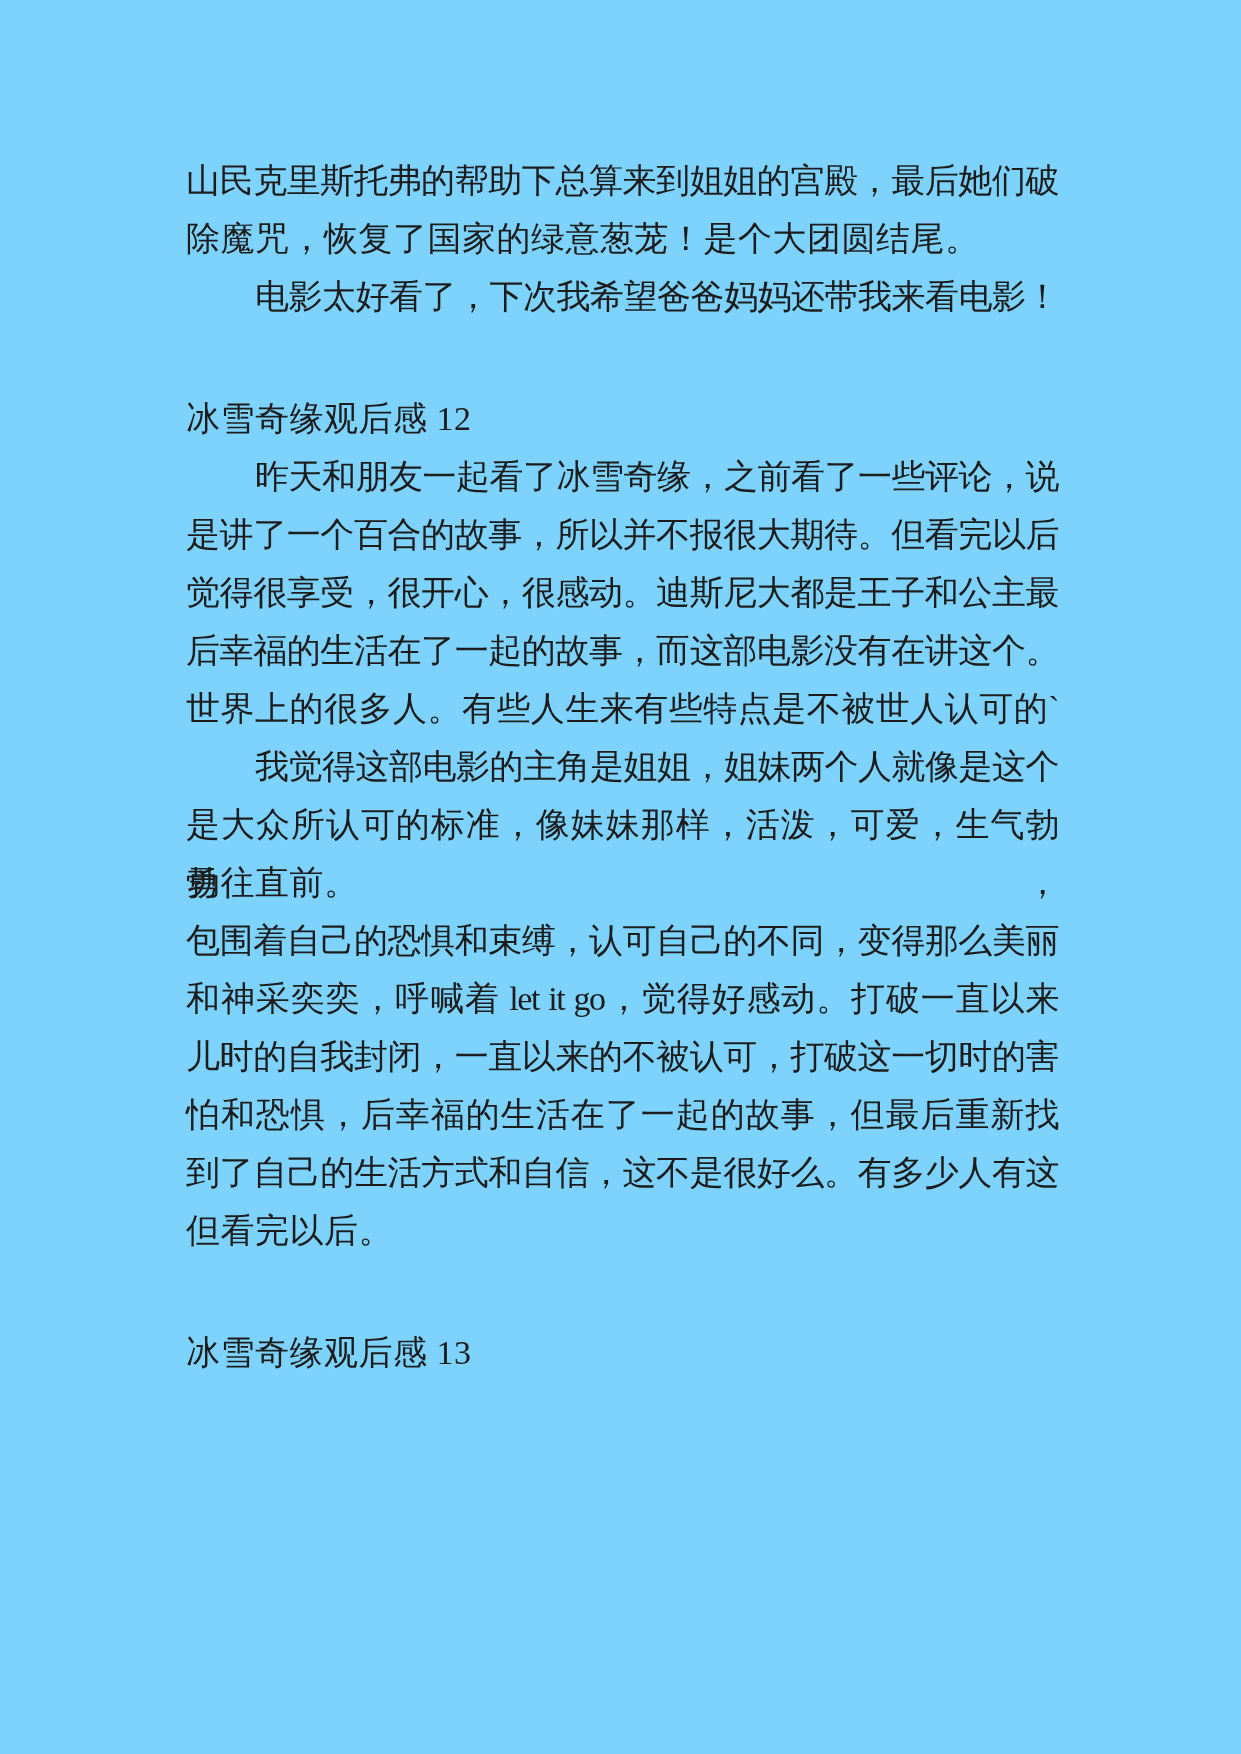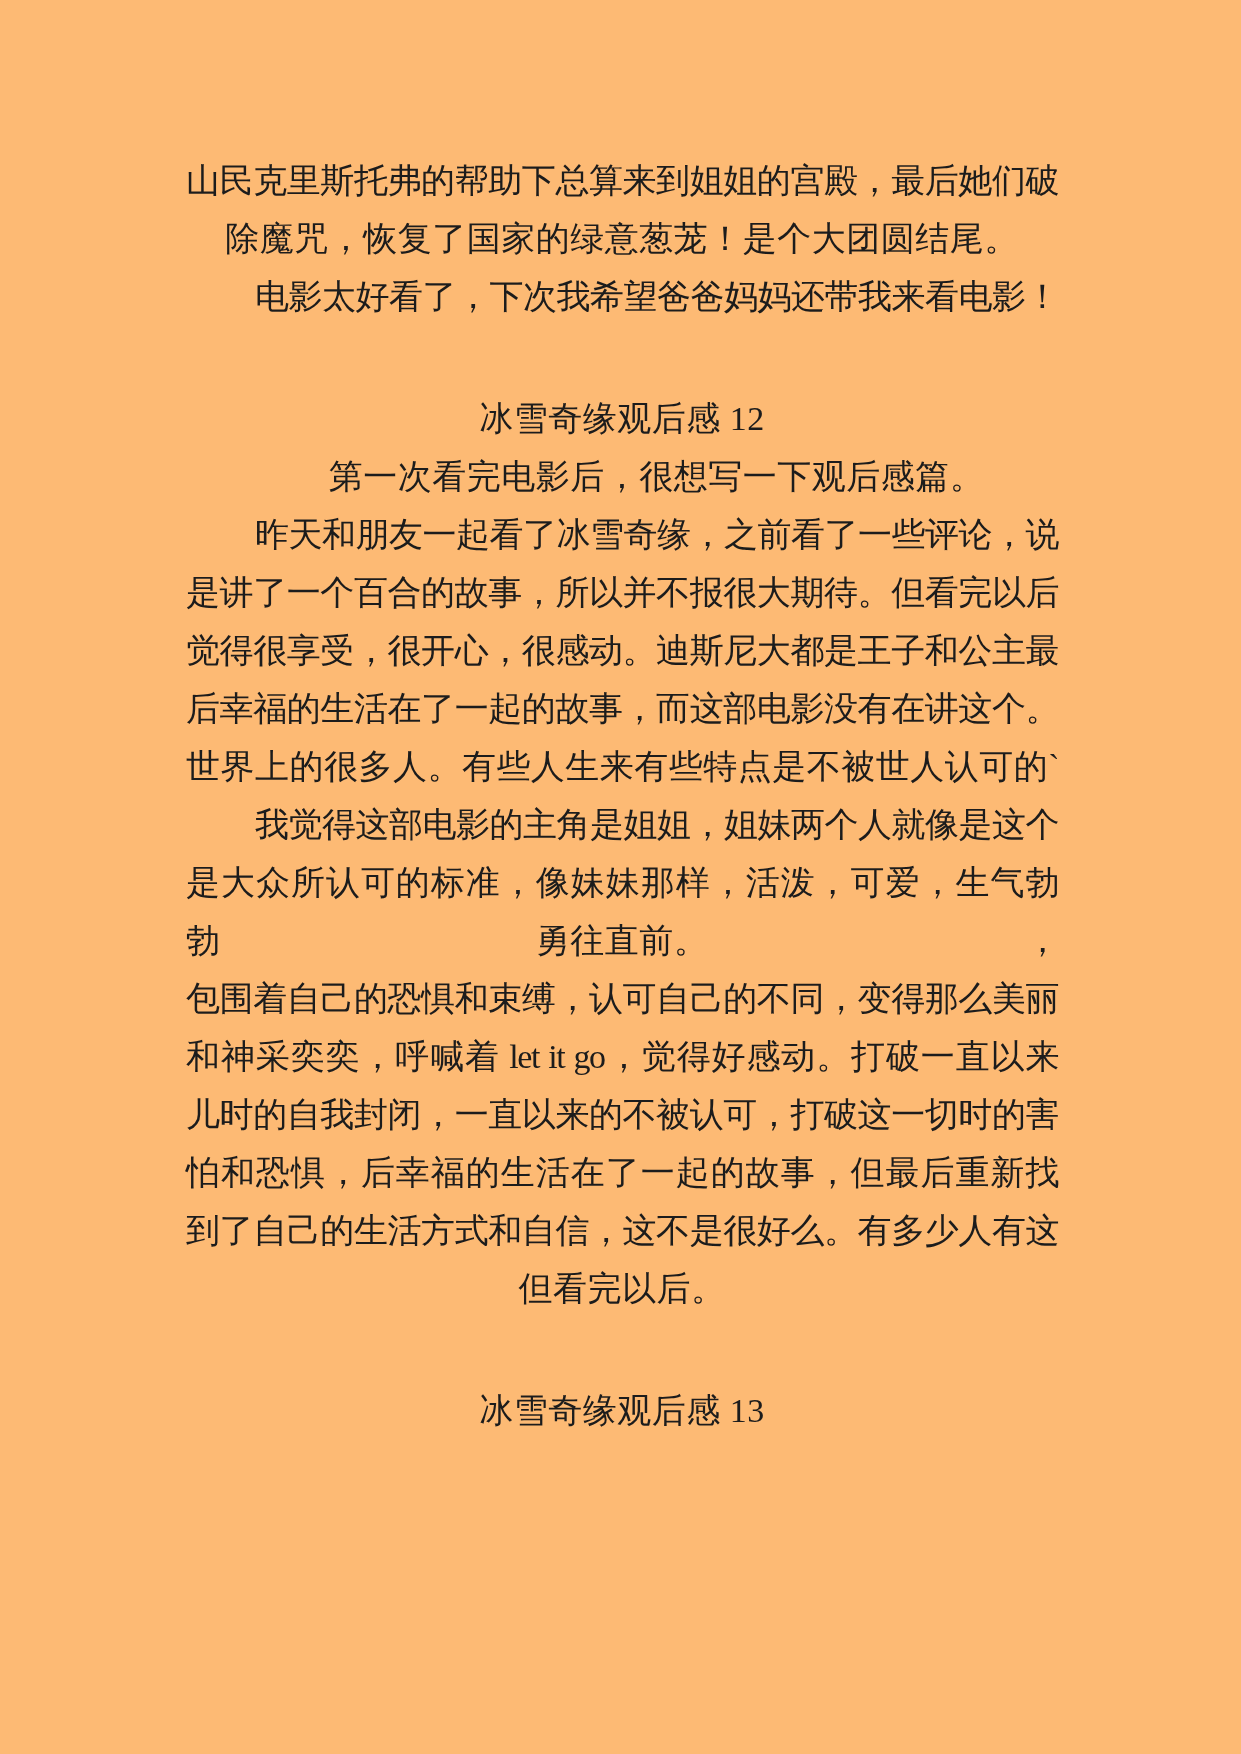--- a/index.html
+++ b/index.html
@@ -11,31 +11,30 @@
     height: 1754px;
     background: #ffffff;
     overflow: hidden;
     font-family: "Liberation Serif", "DejaVu Serif", serif;
   }
   .page {
     box-sizing: border-box;
     width: 1241px;
     height: 1754px;
     padding: 152px 183px 0 186px;
-    background: #fdba74;
+    background: #7dd3fc;
   }
   .line {
     height: 58px;
     line-height: 58px;
     font-size: 34px;
     color: #1c1c1c;
     letter-spacing: 0.5px;
     white-space: nowrap;
     font-weight: 400;
-    text-align: center;
   }
   
   .indent {
     padding-left: 69px;
   }
   
   .fill {
     letter-spacing: -1.5px;
     text-align: justify;
     text-align-last: justify;
@@ -48,21 +47,20 @@
   }
 </style>
 </head>
 <body>
 
 <div class="page">
   <div class="line fill">山民克里斯托弗的帮助下总算来到姐姐的宫殿，最后她们破</div>
   <div class="line">除魔咒，恢复了国家的绿意葱茏！是个大团圆结尾。</div>
   <div class="line indent fill">电影太好看了，下次我希望爸爸妈妈还带我来看电影！</div>
   <div class="line heading">冰雪奇缘观后感 12</div>
-  <div class="line indent">第一次看完电影后，很想写一下观后感篇。</div>
   <div class="line indent fill">昨天和朋友一起看了冰雪奇缘，之前看了一些评论，说</div>
   <div class="line fill">是讲了一个百合的故事，所以并不报很大期待。但看完以后</div>
   <div class="line fill">觉得很享受，很开心，很感动。迪斯尼大都是王子和公主最</div>
   <div class="line fill">后幸福的生活在了一起的故事，而这部电影没有在讲这个。</div>
   <div class="line fill">世界上的很多人。有些人生来有些特点是不被世人认可的`</div>
   <div class="line indent fill">我觉得这部电影的主角是姐姐，姐妹两个人就像是这个</div>
   <div class="line fill">是大众所认可的标准，像妹妹那样，活泼，可爱，生气勃勃，</div>
   <div class="line">勇往直前。</div>
   <div class="line fill">包围着自己的恐惧和束缚，认可自己的不同，变得那么美丽</div>
   <div class="line fill">和神采奕奕，呼喊着 let it go，觉得好感动。打破一直以来</div>

